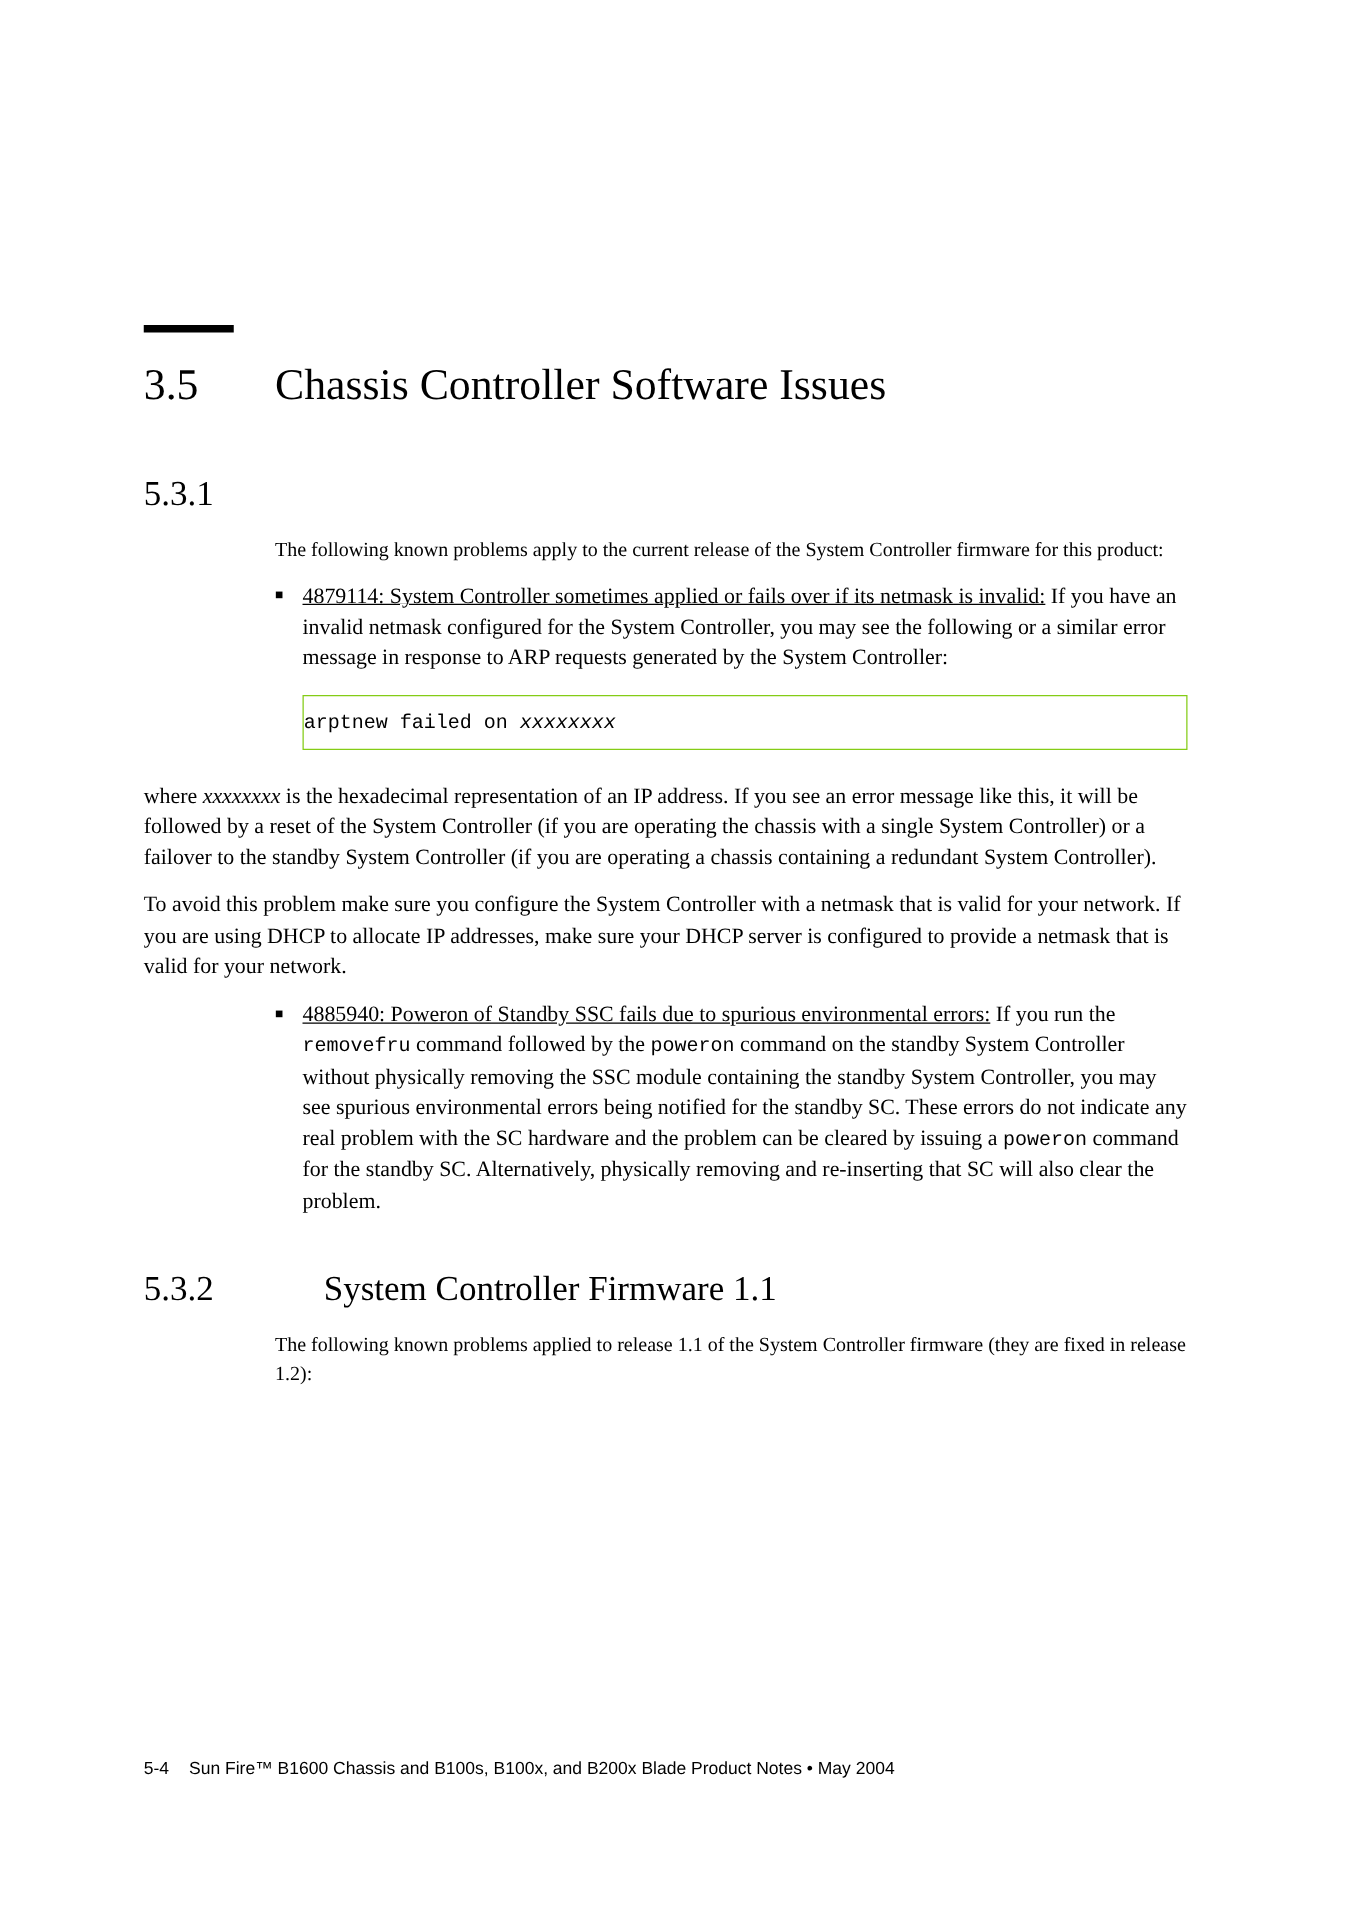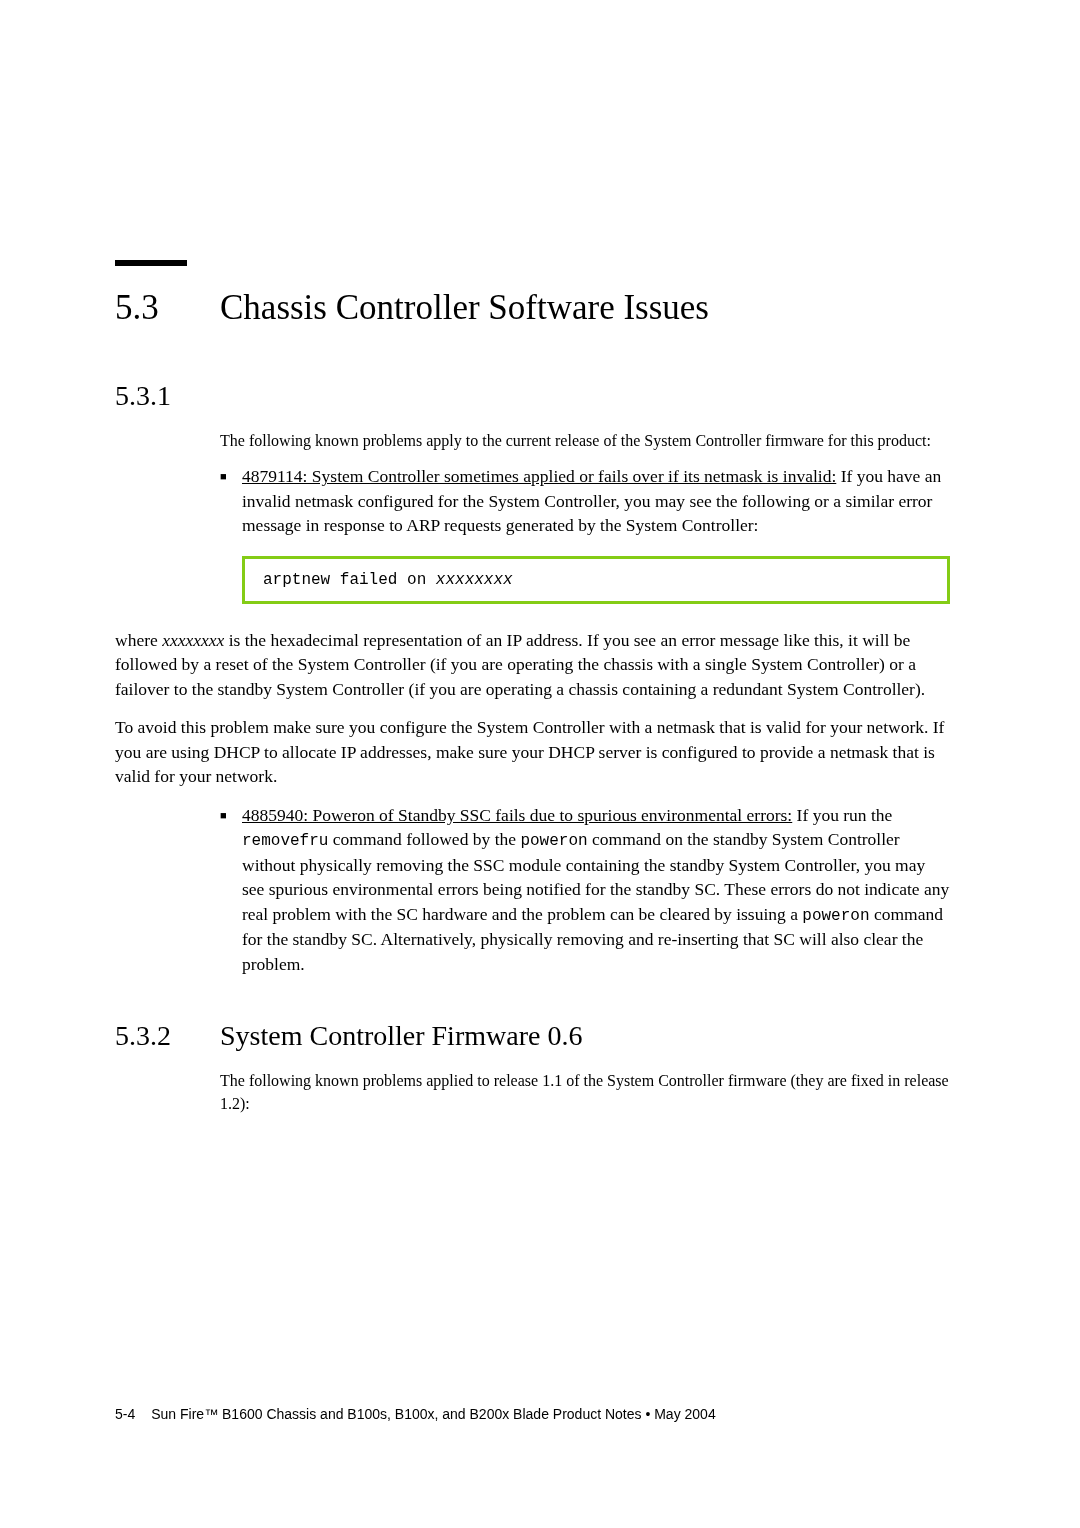--- a/index.html
+++ b/index.html
@@ -36,20 +36,21 @@
       flex-shrink: 0;
     }
     .section-title {
       font-size: 35px;
       font-weight: normal;
     }
     .subsection-row {
       display: flex;
       align-items: center;
       margin-bottom: 18px;
+      gap: 39px;
     }
     .subsection-num {
       font-size: 28px;
       font-weight: normal;
       width: 105px;
       flex-shrink: 0;
     }
     .subsection-title {
       font-size: 28px;
       font-weight: normal;
@@ -76,22 +77,22 @@
     .bullet-content {
       flex: 1;
     }
     .underline {
       text-decoration: underline;
     }
     .code-box {
       margin-left: 127px;
       margin-top: 18px;
       margin-bottom: 24px;
-      border: 3px solid #84cc16;
-      padding: 12px 18px;
+      border: 1px solid #84cc16;
+      padding: 12px 0;
       font-family: "Courier New", Courier, monospace;
       font-size: 16px;
     }
     .code-box .italic {
       font-style: italic;
     }
     .continuation {
       font-size: 17.5px;
       line-height: 1.4;
       margin-bottom: 14px;
@@ -117,21 +118,21 @@
       font-weight: normal;
       margin-right: 16px;
     }
   </style>
 </head>
 <body>
 
 <div class="page-content">
   <div class="section-rule"></div>
   <div class="section-row">
-    <div class="section-num">5.3</div>
+    <div class="section-num">3.5</div>
     <div class="section-title">Chassis Controller Software Issues</div>
   </div>
 
   <div class="subsection-row">
     <div class="subsection-num">5.3.1</div>
   </div>
 
   <p class="body-text">The following known problems apply to the current release of the System Controller firmware for this product:</p>
 
   <div class="bullet-item">
@@ -154,21 +155,21 @@
   <div class="bullet-item">
     <div class="bullet-marker">■</div>
     <div class="bullet-content">
       <span class="underline">4885940: Poweron of Standby SSC fails due to spurious environmental errors:</span><span> If you run the </span><span class="mono-inline">removefru</span><span> command followed by the </span><span class="mono-inline">poweron</span><span> command on the standby System Controller without physically removing the SSC module containing the standby System Controller, you may see spurious environmental errors being notified for the standby SC. These errors do not indicate any real problem with the SC hardware and the problem can be cleared by issuing a </span><span class="mono-inline">poweron</span><span> command for the standby SC. Alternatively, physically removing and re-inserting that SC will also clear the problem.</span>
     </div>
   </div>
 
   <div class="subsection-block-2">
     <div class="subsection-row">
       <div class="subsection-num">5.3.2</div>
-      <div class="subsection-title">System Controller Firmware 0.6</div>
+      <div class="subsection-title">System Controller Firmware 1.1</div>
     </div>
     <p class="body-text">The following known problems applied to release 1.1 of the System Controller firmware (they are fixed in release 1.2):</p>
   </div>
 </div>
 
 <div class="footer">
   <span class="page-num">5-4</span><span>Sun Fire™ B1600 Chassis and B100s, B100x, and B200x Blade Product Notes  •  May 2004</span>
 </div>
 
 </body></html>

